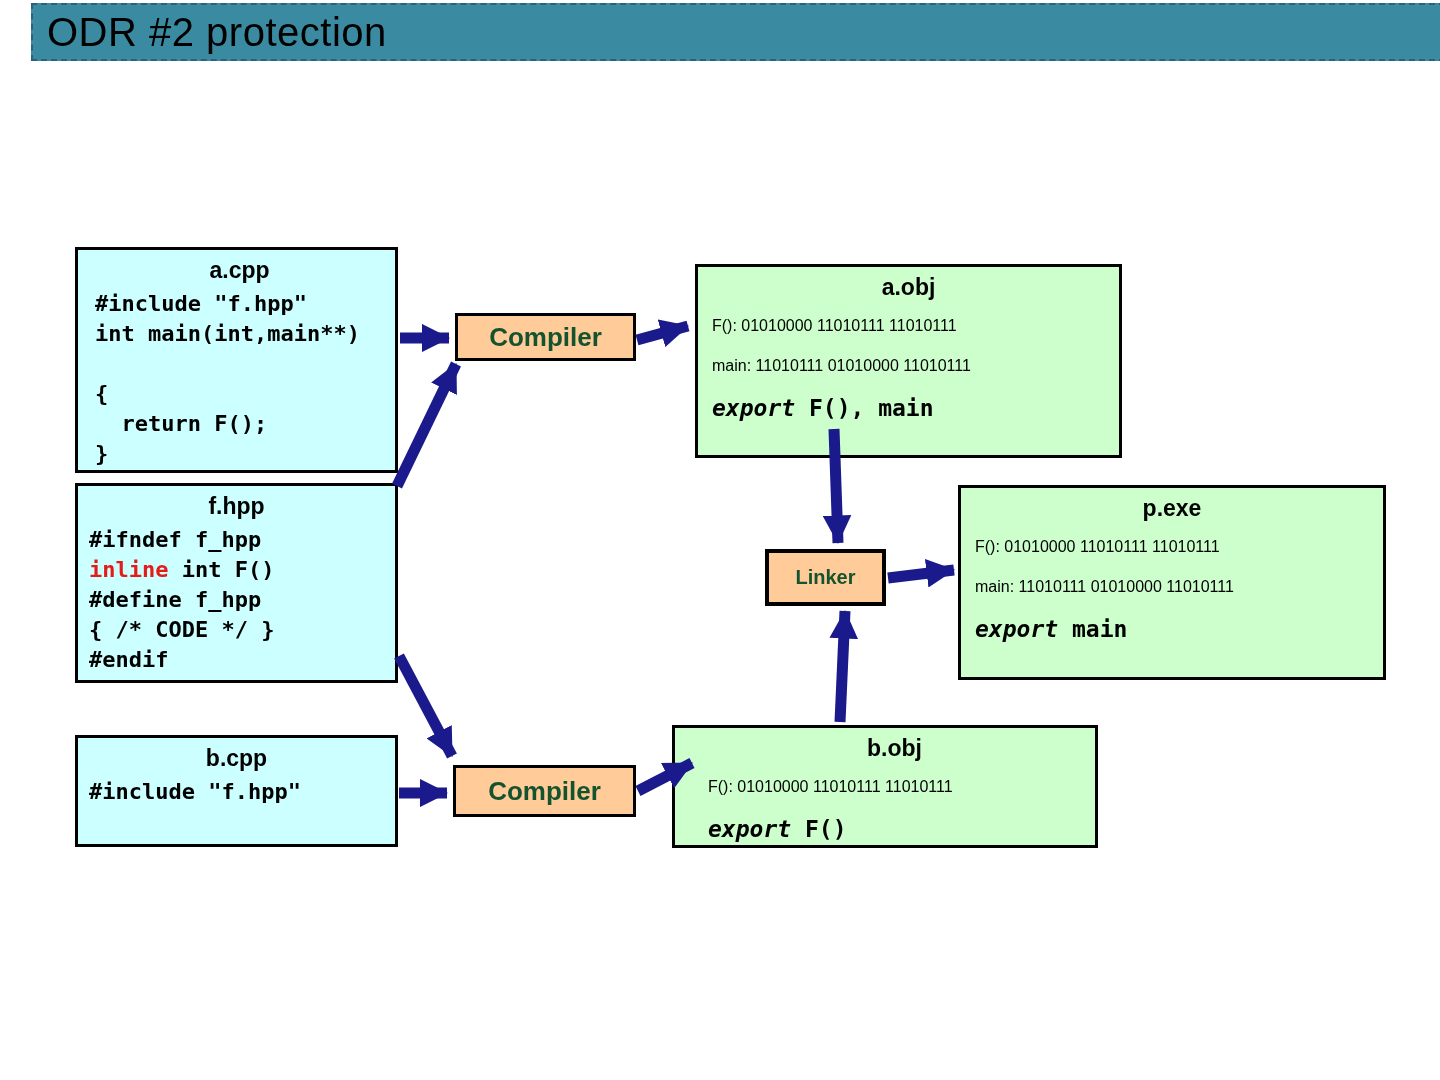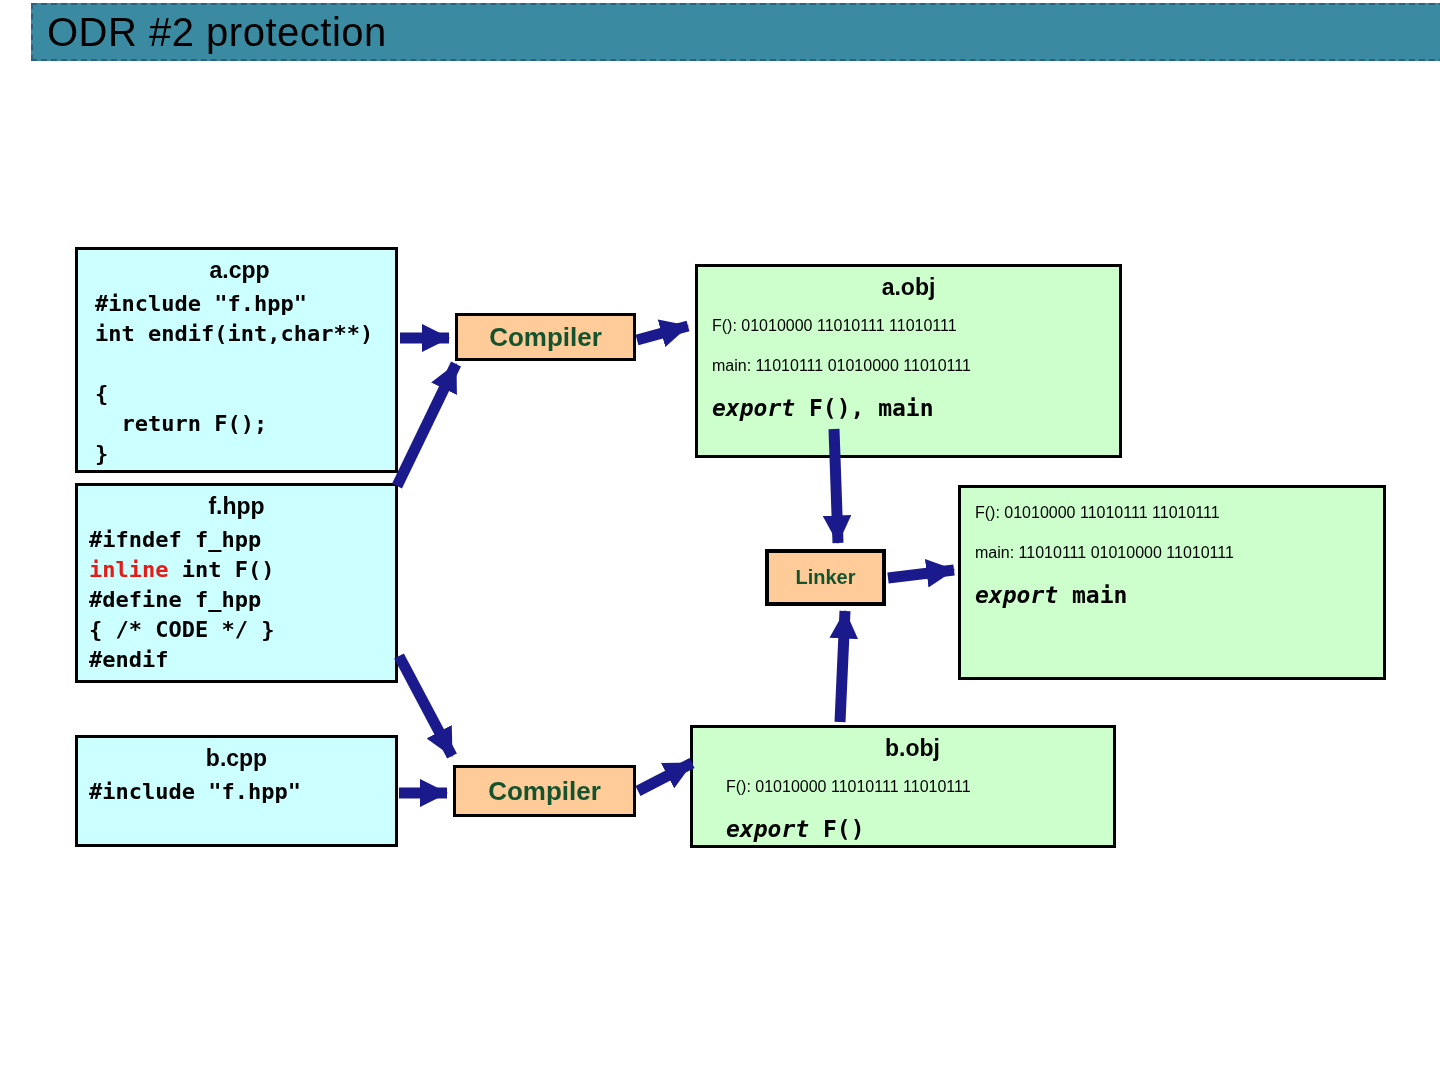--- a/index.html
+++ b/index.html
@@ -52,36 +52,36 @@
 
   
   #box-a-cpp    { left: 47px;  top: 247px; width: 323px; height: 226px; padding-left: 6px; }
   #box-f-hpp    { left: 47px;  top: 483px; width: 323px; height: 200px; }
   #box-b-cpp    { left: 47px;  top: 735px; width: 323px; height: 112px; }
   #box-compiler-top    { left: 427px; top: 313px; width: 181px; height: 48px; }
   #box-compiler-bottom { left: 425px; top: 765px; width: 183px; height: 52px; }
   #box-linker   { left: 737px; top: 549px; width: 121px; height: 57px; border-width: 4px; font-size: 20px; }
   #box-a-obj    { left: 667px; top: 264px; width: 427px; height: 194px; }
   #box-p-exe    { left: 930px; top: 485px; width: 428px; height: 195px; }
-  #box-b-obj    { left: 662px; top: 725px; width: 426px; height: 123px; padding-left: 19px; }
+  #box-b-obj    { left: 644px; top: 725px; width: 426px; height: 123px; padding-left: 19px; }
 </style>
 </head>
 <body>
 
 <div class="slide">
 
   <div class="header">
     <div class="header-title">ODR #2 protection</div>
   </div>
 
   <div class="box file-box" id="box-a-cpp">
     <div class="box-title">a.cpp</div>
     <div class="code">
       <div class="code-line">#include "f.hpp"</div>
-      <div class="code-line">int endif(int,char**)</div>
+      <div class="code-line">int main(int,main**)</div>
       <div class="code-line"></div>
       <div class="code-line">{</div>
       <div class="code-line">  return F();</div>
       <div class="code-line">}</div>
     </div>
   </div>
 
   <div class="box file-box" id="box-f-hpp">
     <div class="box-title">f.hpp</div>
     <div class="code">
@@ -113,20 +113,21 @@
   </div>
 
   <div class="box obj-box" id="box-a-obj">
     <div class="box-title">a.obj</div>
     <div class="obj-line">F(): 01010000 11010111 11010111</div>
     <div class="obj-line wrap">main: 11010111 01010000 11010111</div>
     <div class="export-line"><span class="kw">export</span><span> F(), main</span></div>
   </div>
 
   <div class="box obj-box" id="box-p-exe">
+    <div class="box-title">p.exe</div>
     <div class="obj-line">F(): 01010000 11010111 11010111</div>
     <div class="obj-line wrap">main: 11010111 01010000 11010111</div>
     <div class="export-line"><span class="kw">export</span><span> main</span></div>
   </div>
 
   <div class="box obj-box" id="box-b-obj">
     <div class="box-title">b.obj</div>
     <div class="obj-line">F(): 01010000 11010111 11010111</div>
     <div class="export-line"><span class="kw">export</span><span> F()</span></div>
   </div>

